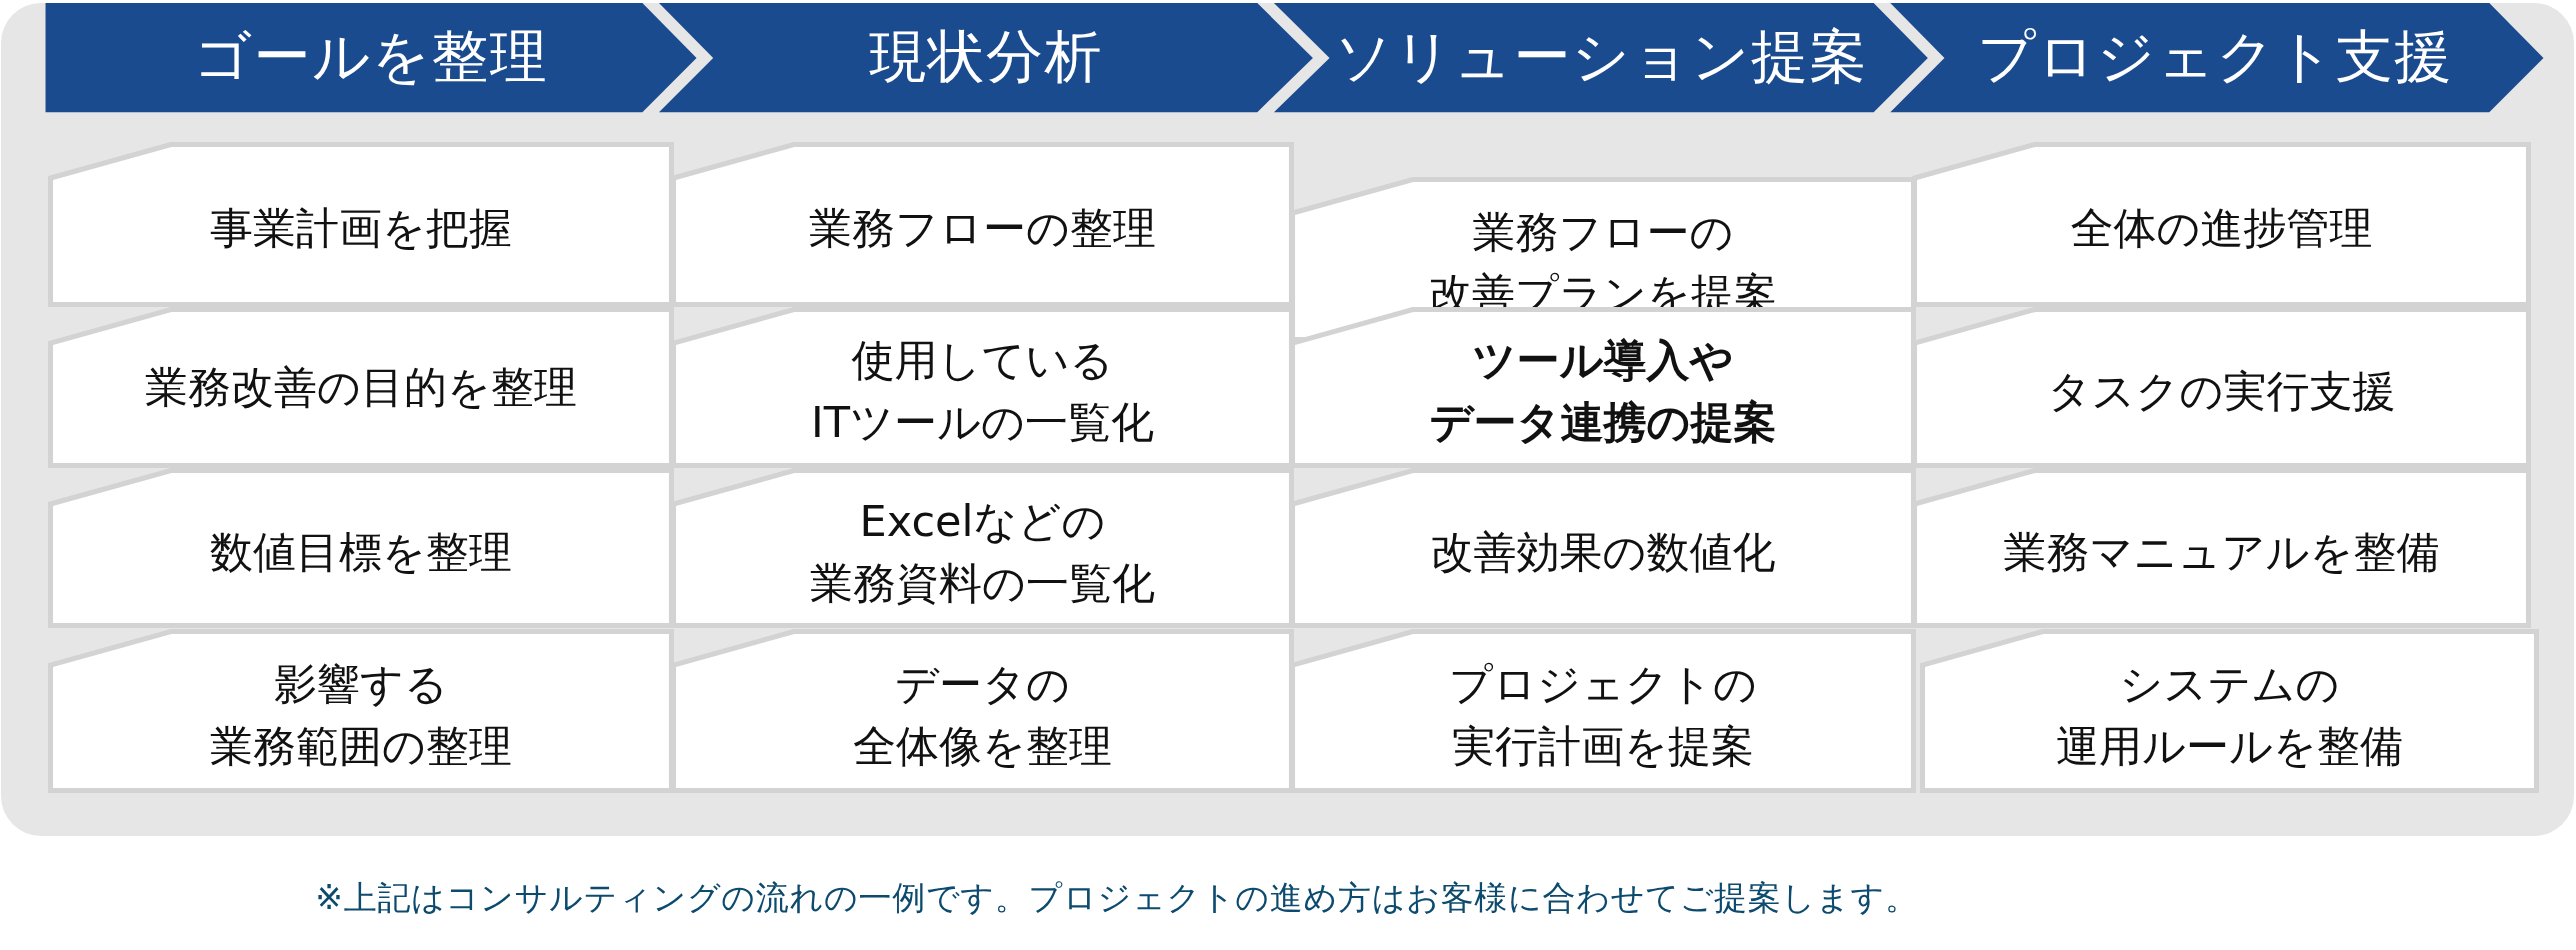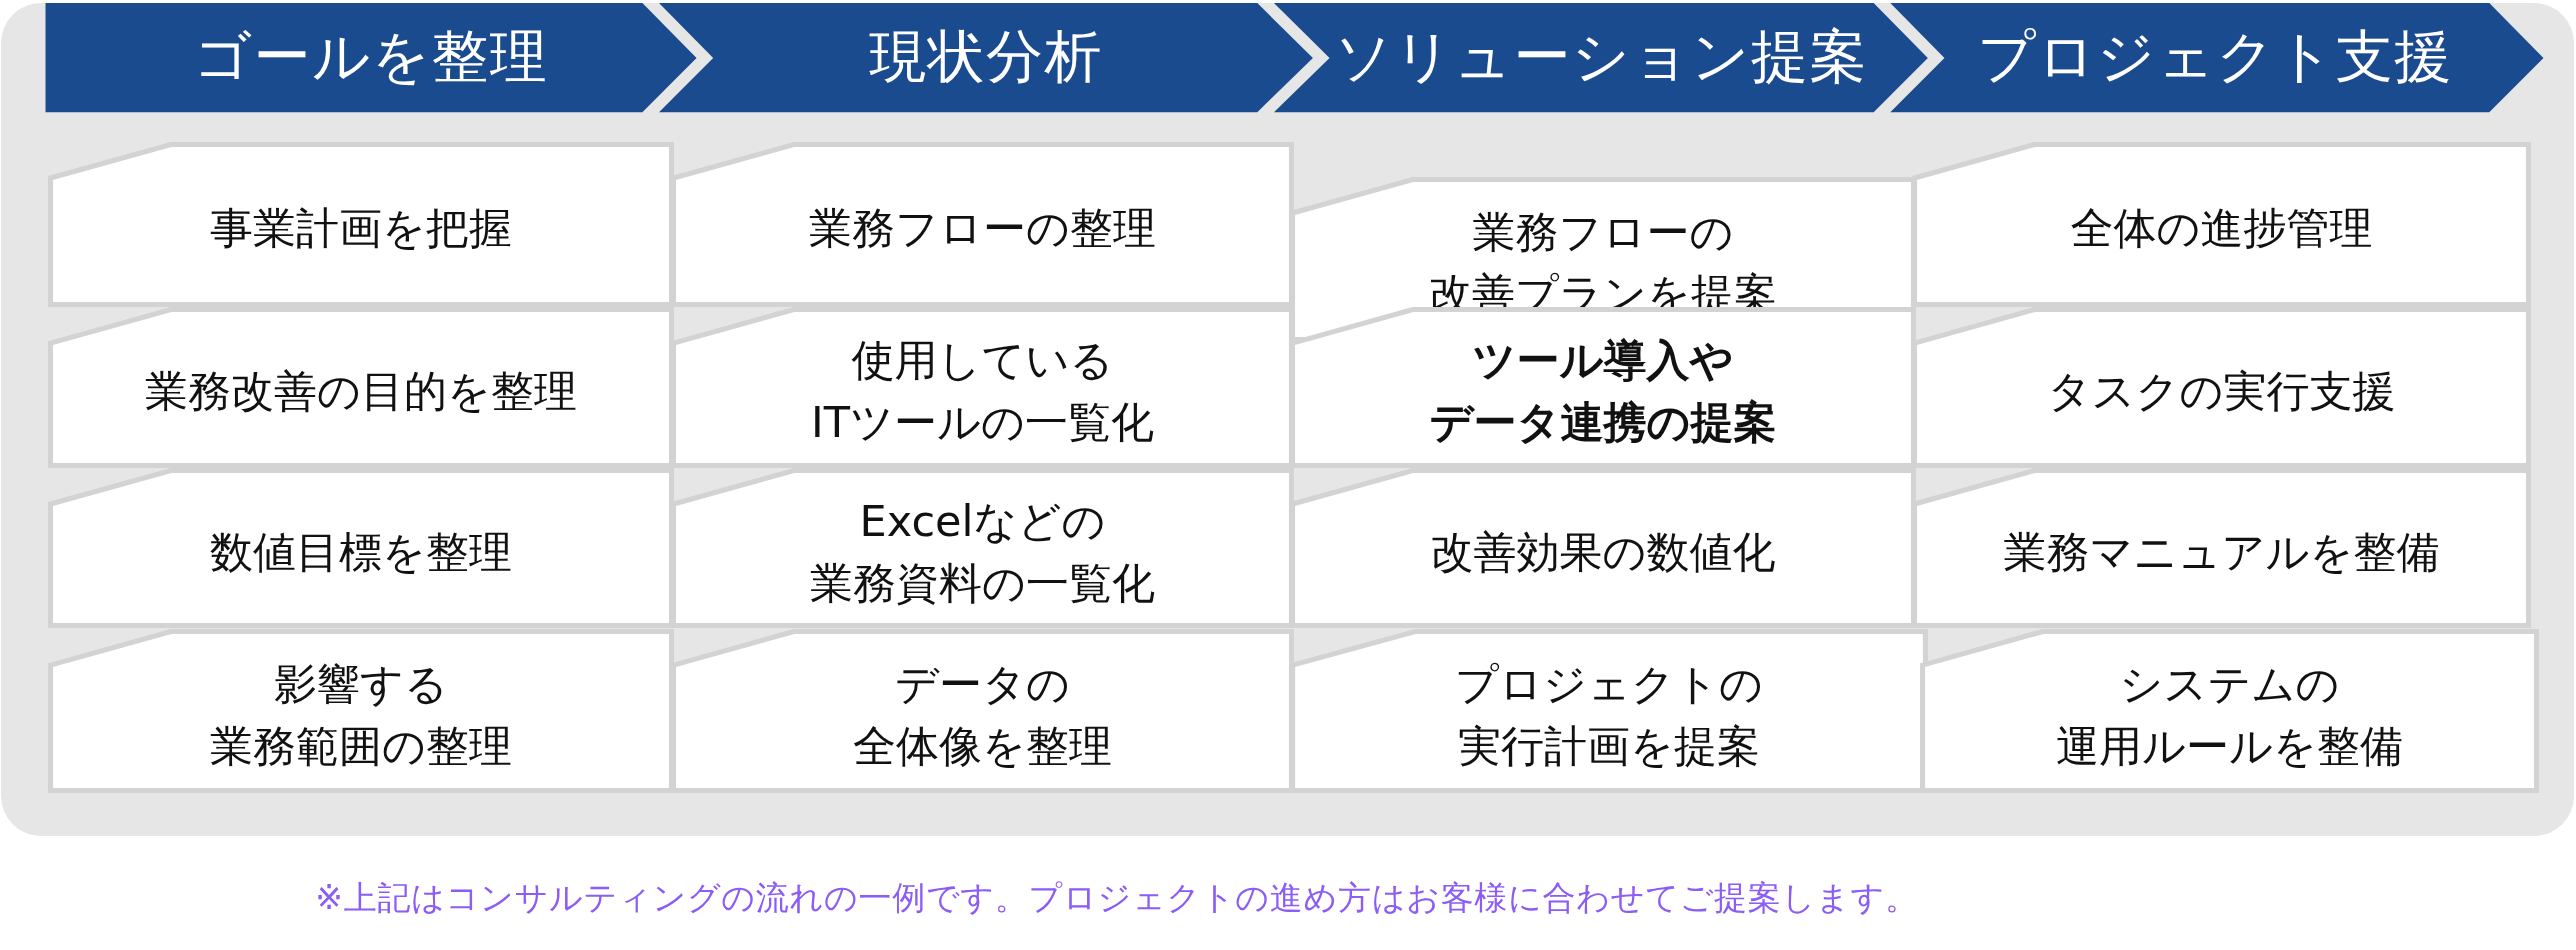--- a/index.html
+++ b/index.html
@@ -11,21 +11,21 @@
   .chev-label { position: absolute; top: 2.9px; height: 109px; display: flex;
                 align-items: center; justify-content: center; color: #ffffff;
                 font-size: 57px; letter-spacing: 1.4px; white-space: nowrap; }
   .card { position: absolute; }
   .card svg { position: absolute; left: 0; top: 0; width: 100%; height: 100%; }
   .card-text { position: absolute; left: 0; right: 0; top: 0; bottom: 0;
                display: flex; align-items: center; justify-content: center;
                text-align: center; color: #111111; font-size: 43px; line-height: 62px;
                white-space: pre-line; padding-top: 7.2px; box-sizing: border-box; }
   .footer { position: absolute; left: 0; width: 2234px; top: 876px; text-align: center;
-            font-size: 33px; color: #8b5cf6; letter-spacing: 0.7px; }
+            font-size: 33px; color: #0c4a6e; letter-spacing: 0.7px; }
 </style>
 </head>
 <body>
 
 <div class="panel"></div>
 
 <svg class="chev-svg" viewBox="0 0 3565 160">
   <polygon fill="#1b4b8f" points="63,4 889,4 964,80 889,155 63,155"></polygon>
   <polygon fill="#1b4b8f" points="912,4 1740,4 1817,80 1740,155 912,155 987,80"></polygon>
   <polygon fill="#1b4b8f" points="1763,4 2593,4 2668,80 2593,155 1763,155 1840,80"></polygon>
@@ -38,21 +38,21 @@
 <div class="chev-label" style="left:1915px;width:600px;">プロジェクト支援</div>
 
 <div id="cards"></div>
 
 <div class="card" style="left:48px;top:142px;width:626px;height:165px;">
   <svg viewBox="0 0 866 229" preserveAspectRatio="none">
       <polygon points="3.5,50 170,3.5 862.5,3.5 862.5,225.5 3.5,225.5" fill="#fff" stroke="#d3d3d3" stroke-width="7"></polygon>
     </svg>
   <div class="card-text">事業計画を把握</div>
 </div>
-<div class="card" style="left:48px;top:307px;width:626px;height:161px;">
+<div class="card" style="left:48px;top:307px;width:626px;height:161px;font-family:Liberation Mono, monospace;">
   <svg viewBox="0 0 866 223" preserveAspectRatio="none">
       <polygon points="3.5,50 170,3.5 862.5,3.5 862.5,219.5 3.5,219.5" fill="#fff" stroke="#d3d3d3" stroke-width="7"></polygon>
     </svg>
   <div class="card-text">業務改善の目的を整理</div>
 </div>
 <div class="card" style="left:48px;top:468px;width:626px;height:160px;">
   <svg viewBox="0 0 866 222" preserveAspectRatio="none">
       <polygon points="3.5,50 170,3.5 862.5,3.5 862.5,218.5 3.5,218.5" fill="#fff" stroke="#d3d3d3" stroke-width="7"></polygon>
     </svg>
   <div class="card-text">数値目標を整理</div>
@@ -106,21 +106,21 @@
     </svg>
   <div class="card-text">ツール導入や
 データ連携の提案</div>
 </div>
 <div class="card" style="left:1290px;top:468px;width:626px;height:160px;">
   <svg viewBox="0 0 867 222" preserveAspectRatio="none">
       <polygon points="3.5,50 170,3.5 863.5,3.5 863.5,218.5 3.5,218.5" fill="#fff" stroke="#d3d3d3" stroke-width="7"></polygon>
     </svg>
   <div class="card-text">改善効果の数値化</div>
 </div>
-<div class="card" style="left:1290px;top:629px;width:626px;height:164px;padding-left:12px;">
+<div class="card" style="left:1290px;top:629px;width:626px;height:164px;">
   <svg viewBox="0 0 867 227" preserveAspectRatio="none">
       <polygon points="3.5,50 170,3.5 863.5,3.5 863.5,223.5 3.5,223.5" fill="#fff" stroke="#d3d3d3" stroke-width="7"></polygon>
     </svg>
   <div class="card-text">プロジェクトの
 実行計画を提案</div>
 </div>
 
 <div class="card" style="left:1912px;top:142px;width:619px;height:165px;">
   <svg viewBox="0 0 857 229" preserveAspectRatio="none">
       <polygon points="3.5,50 170,3.5 853.5,3.5 853.5,225.5 3.5,225.5" fill="#fff" stroke="#d3d3d3" stroke-width="7"></polygon>

